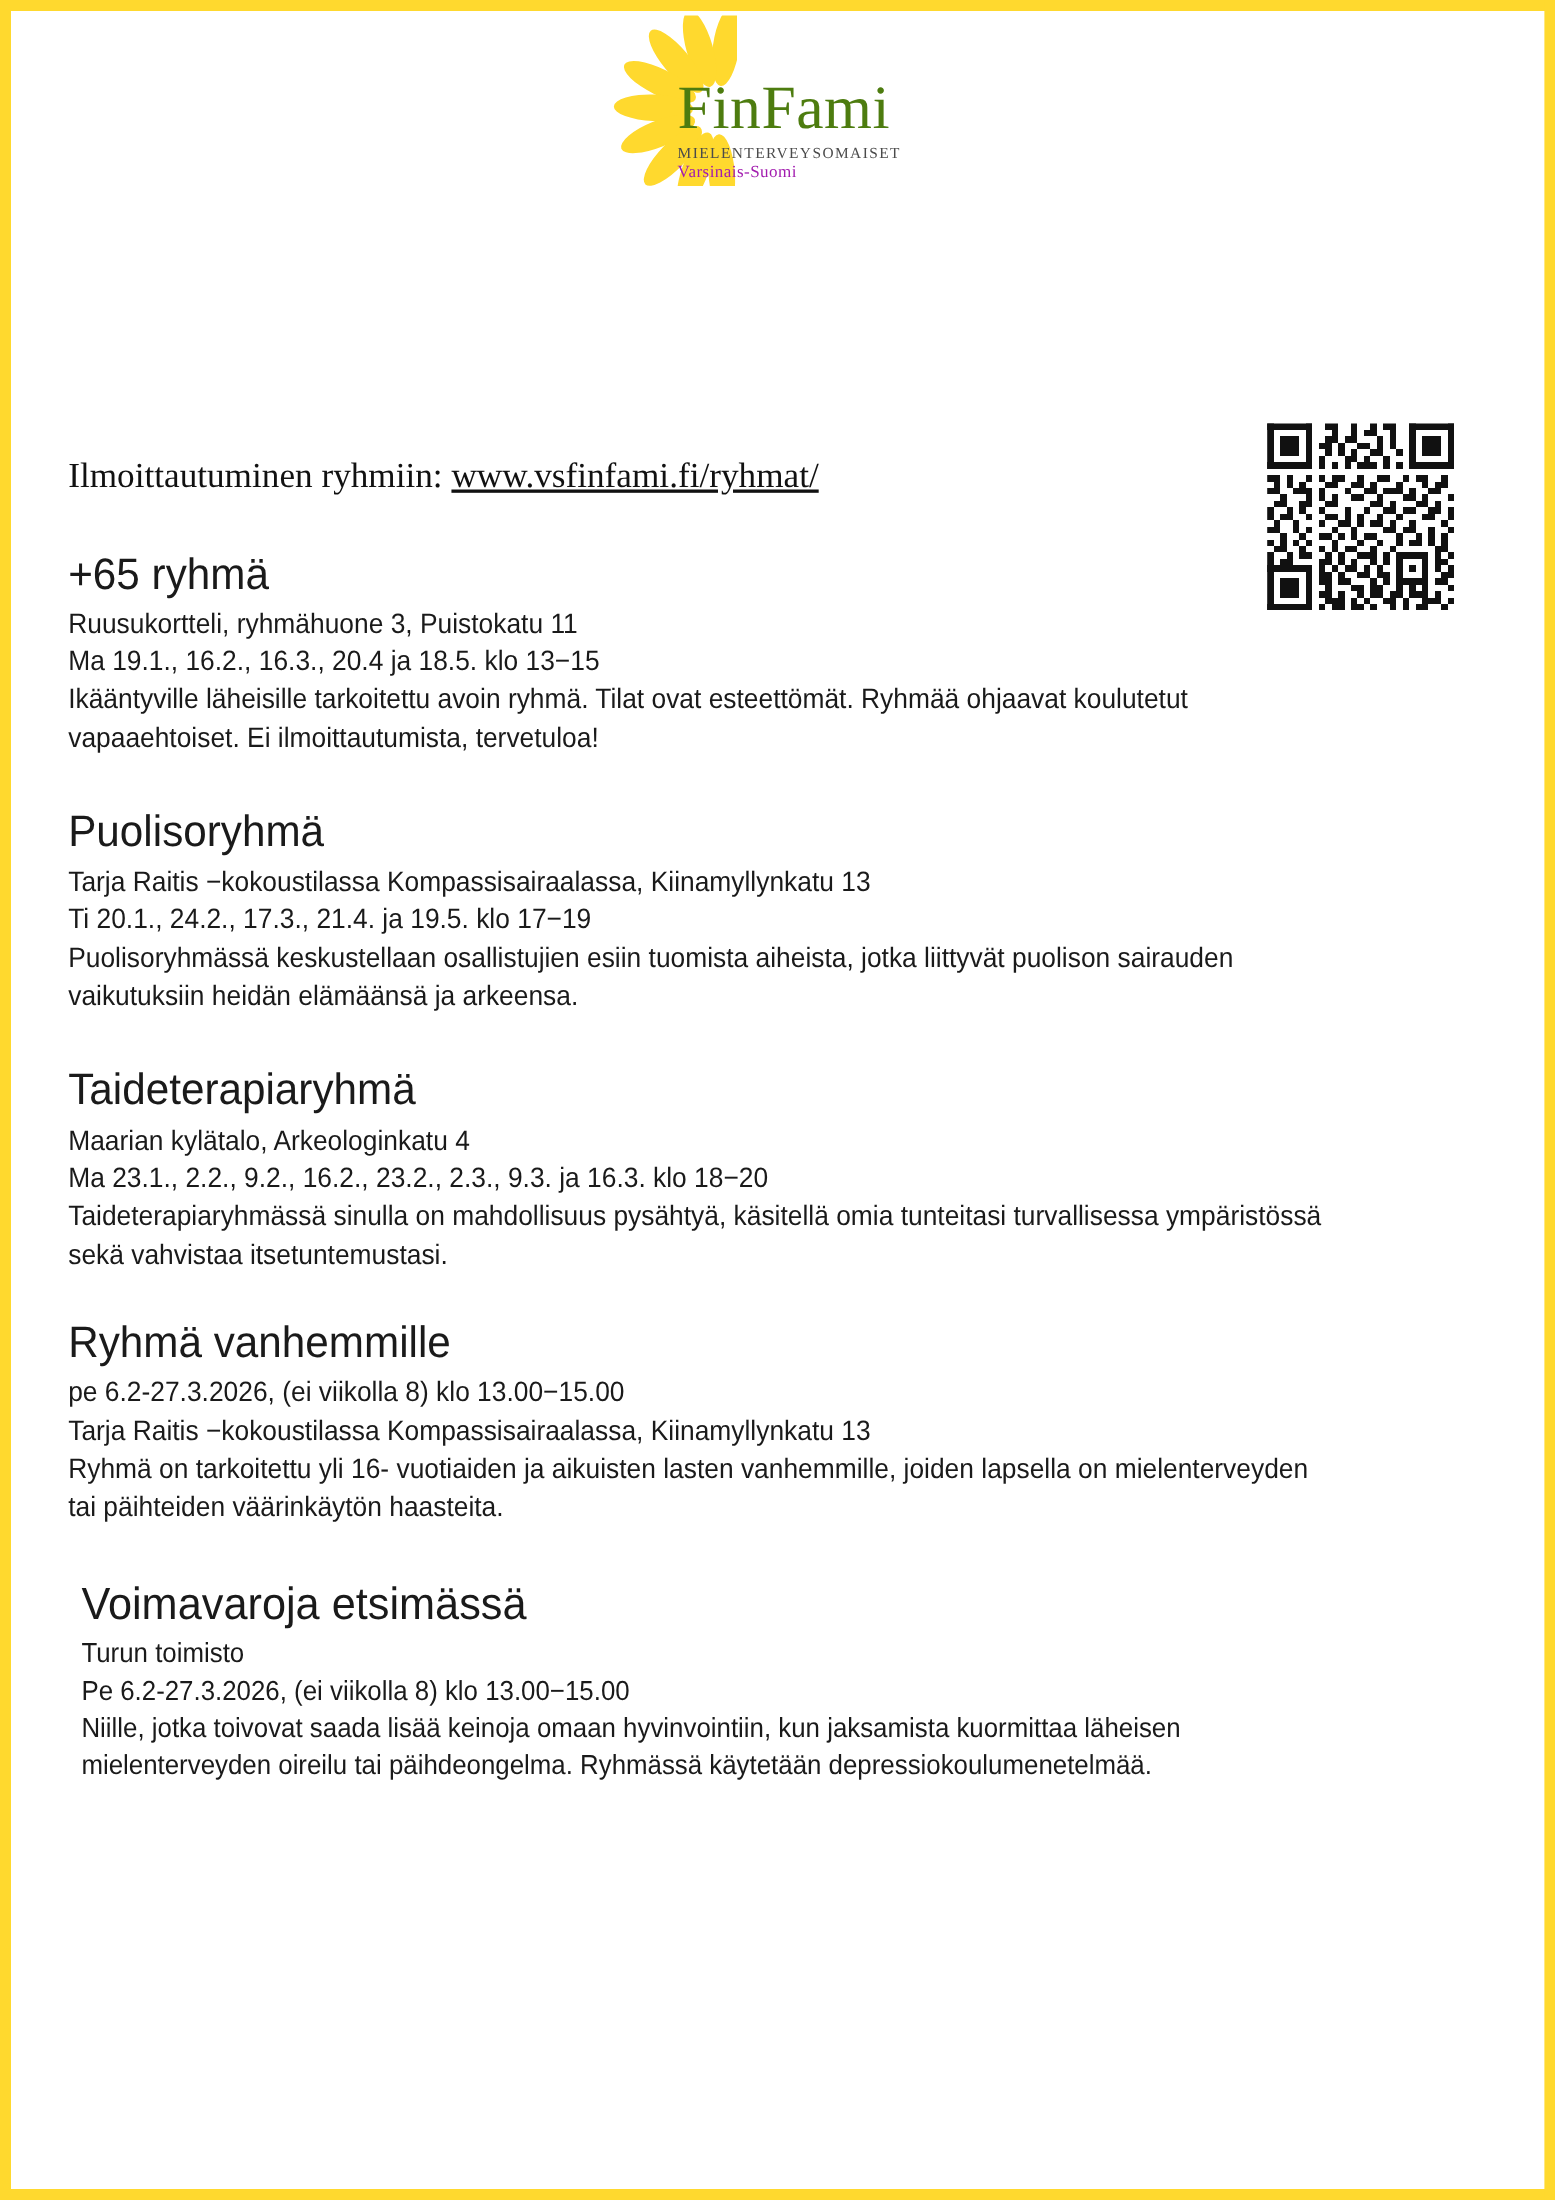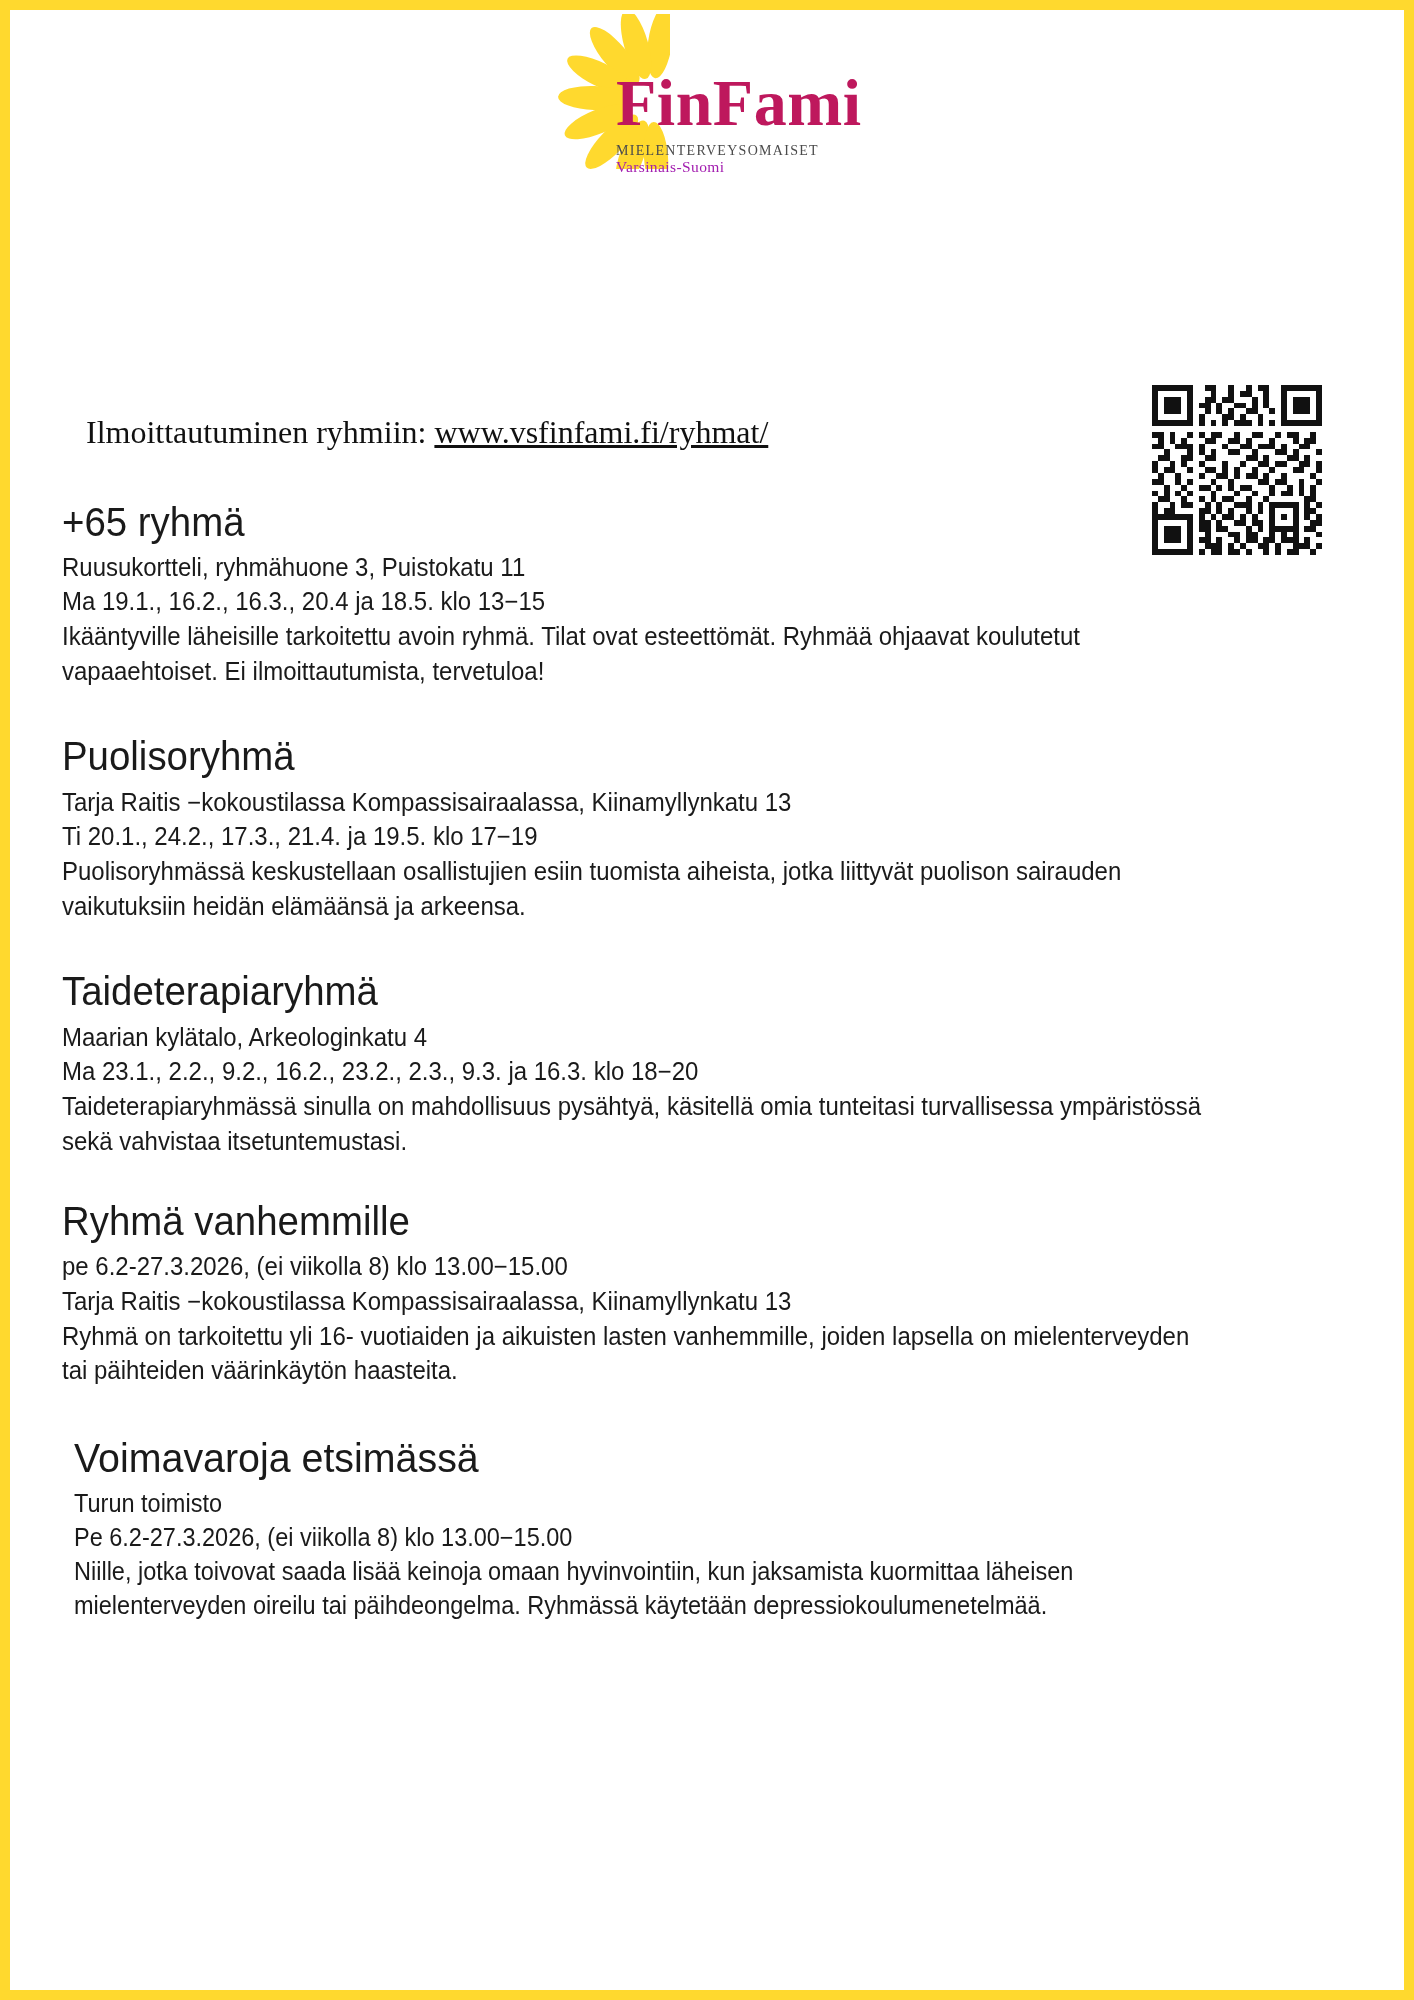--- a/index.html
+++ b/index.html
@@ -46,23 +46,23 @@
   }
   .logo-text-wrap {
     position: absolute;
     left: 96px;
     top: 56px;
     width: 270px;
     text-align: left;
   }
   .logo-name {
     font-family: "Liberation Serif", "DejaVu Serif", serif;
-    font-size: 66px;
-    font-weight: 700;
-    color: #be185d;
+    font-size: 56px;
+    font-weight: 400;
+    color: #4d7c0f;
     letter-spacing: 0.5px;
     line-height: 1;
   }
   .logo-sub1 {
     font-family: "Liberation Serif", "DejaVu Serif", serif;
     font-size: 14px;
     color: #4b4b4b;
     letter-spacing: 1.3px;
     margin-top: 7px;
     line-height: 1.1;
@@ -117,21 +117,20 @@
     left: 62px;
     top: 412px;
     width: 1290px;
   }
   .signup {
     font-size: 32px;
     color: #111111;
     line-height: 1.3;
     margin-bottom: 28px;
     font-family: "Liberation Serif", "DejaVu Serif", serif;
-    margin-left: 24px;
   }
   .signup .url {
     text-decoration: underline;
   }
 
   .group { margin-bottom: 26px; }
   .group-title {
     font-family: "Liberation Sans Narrow", "Liberation Sans", sans-serif;
     font-size: 40px;
     font-weight: 400;

